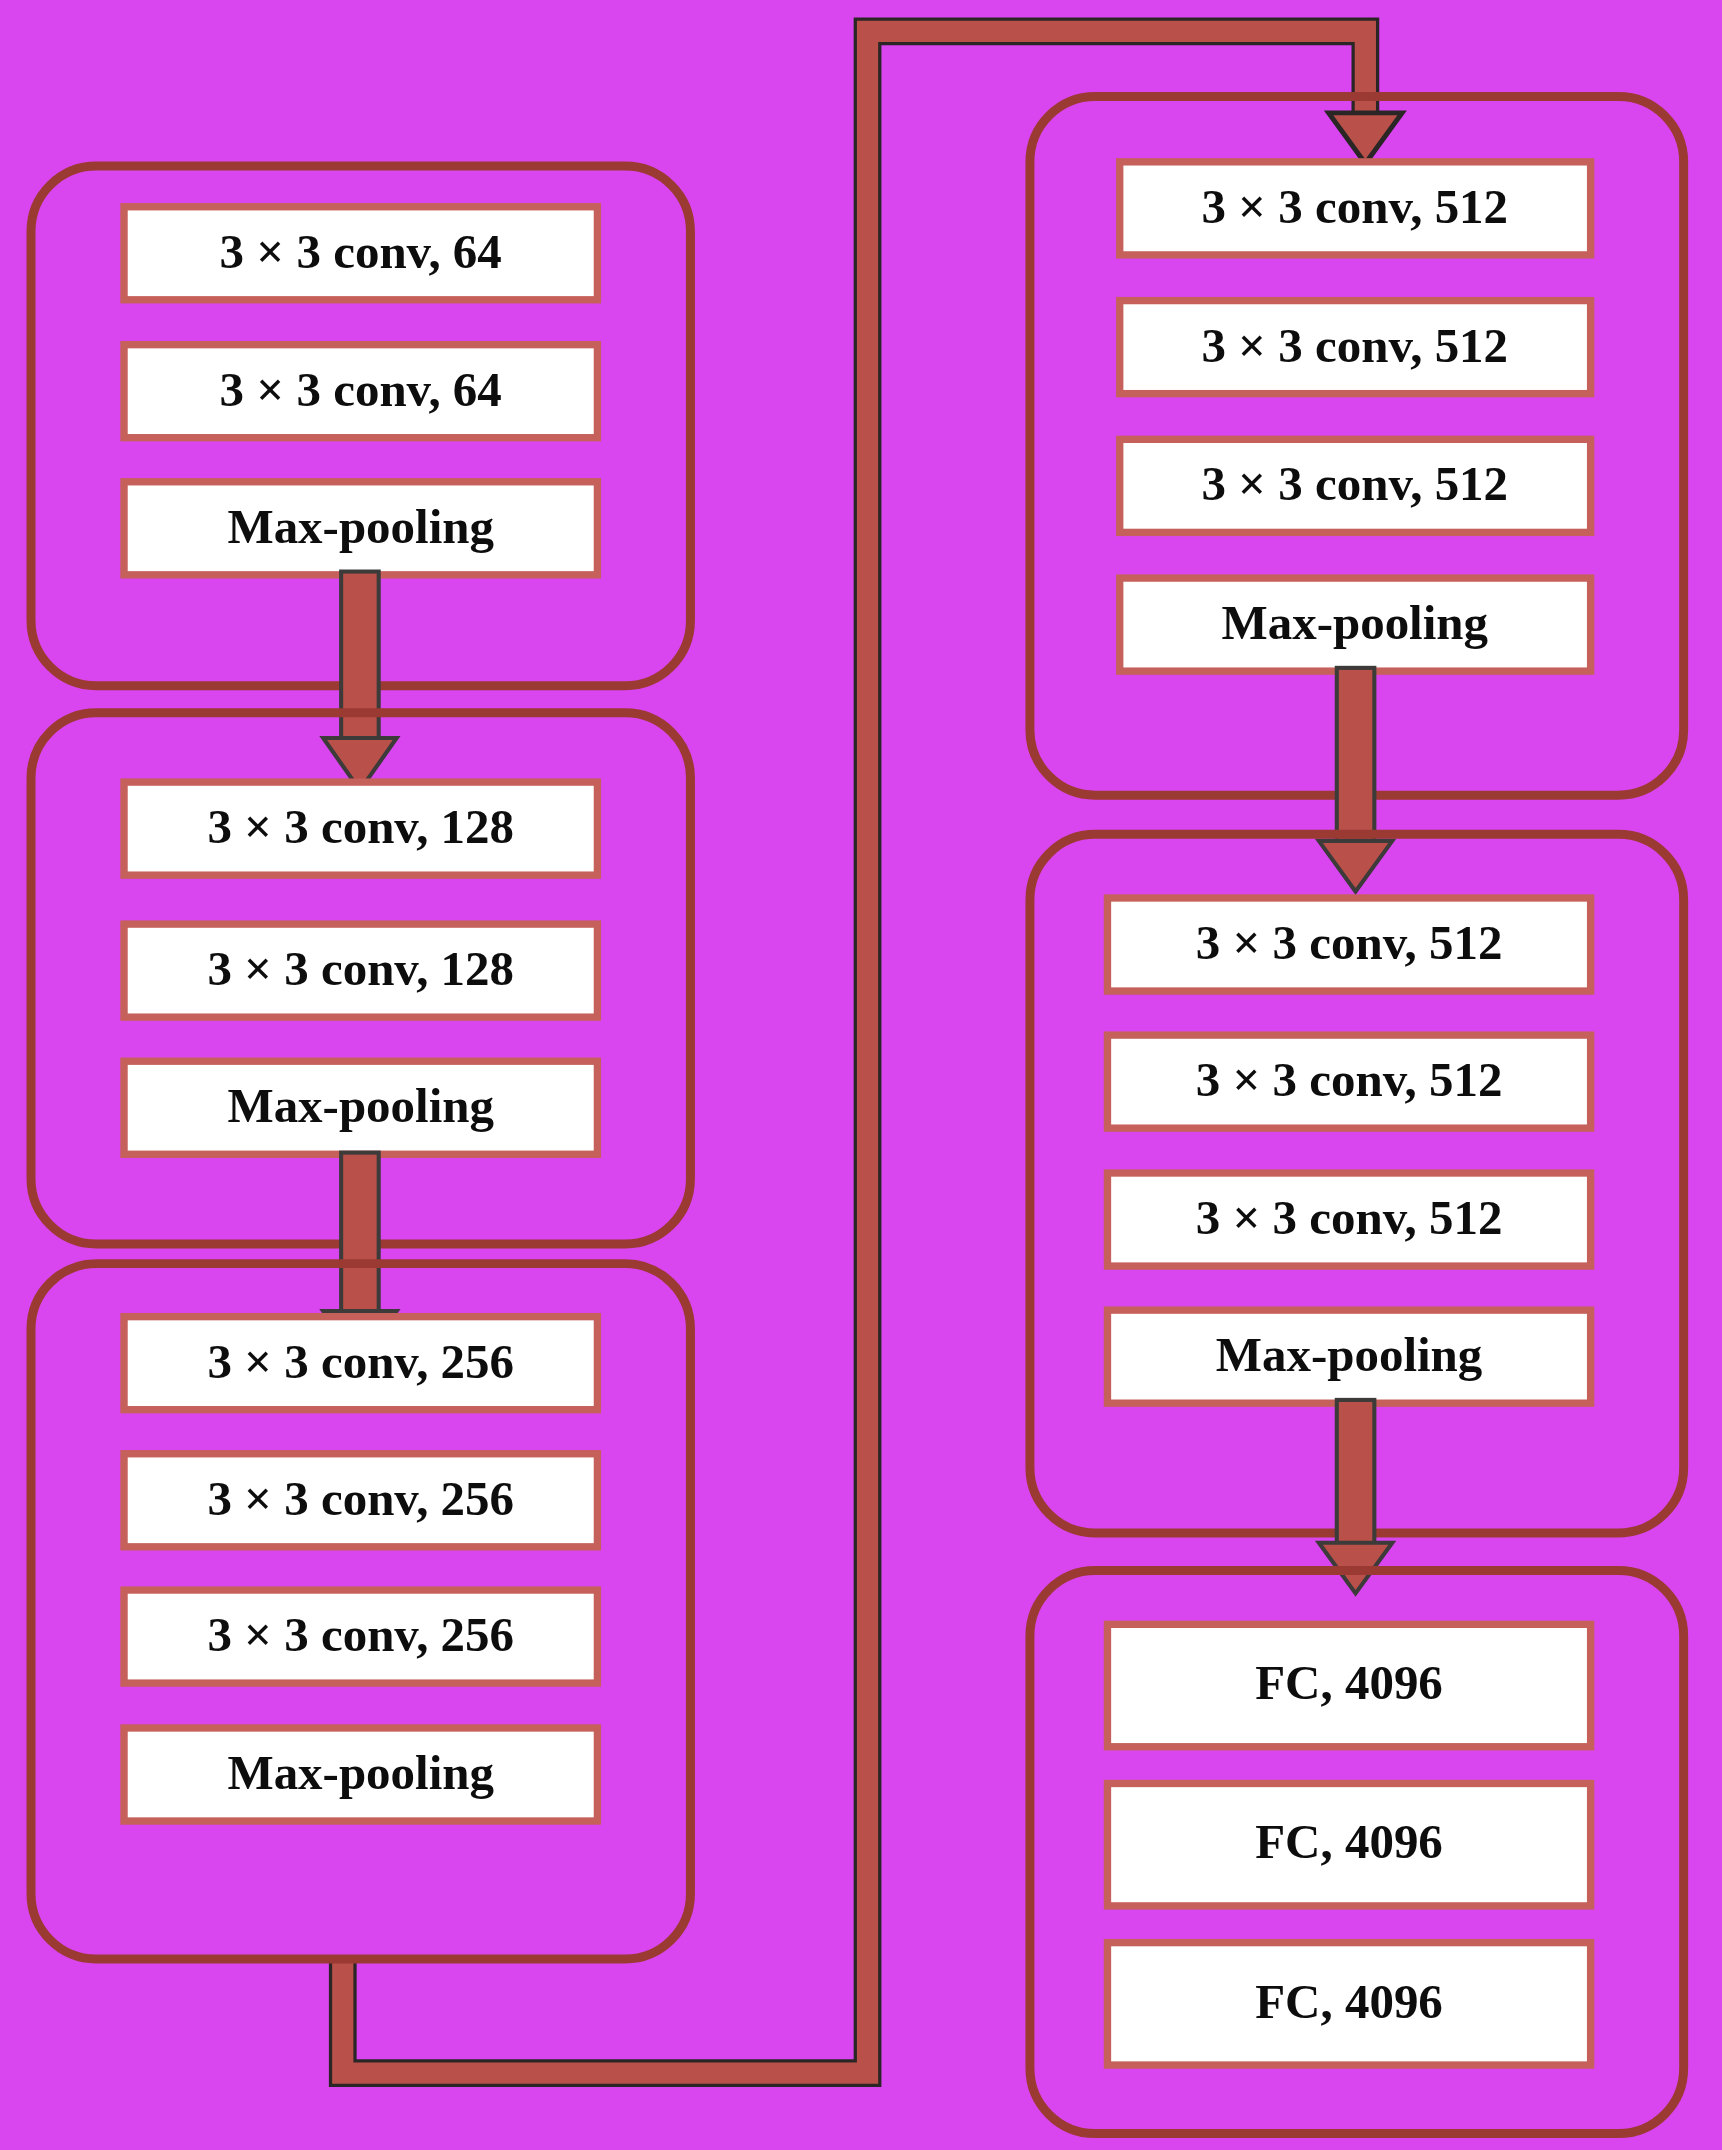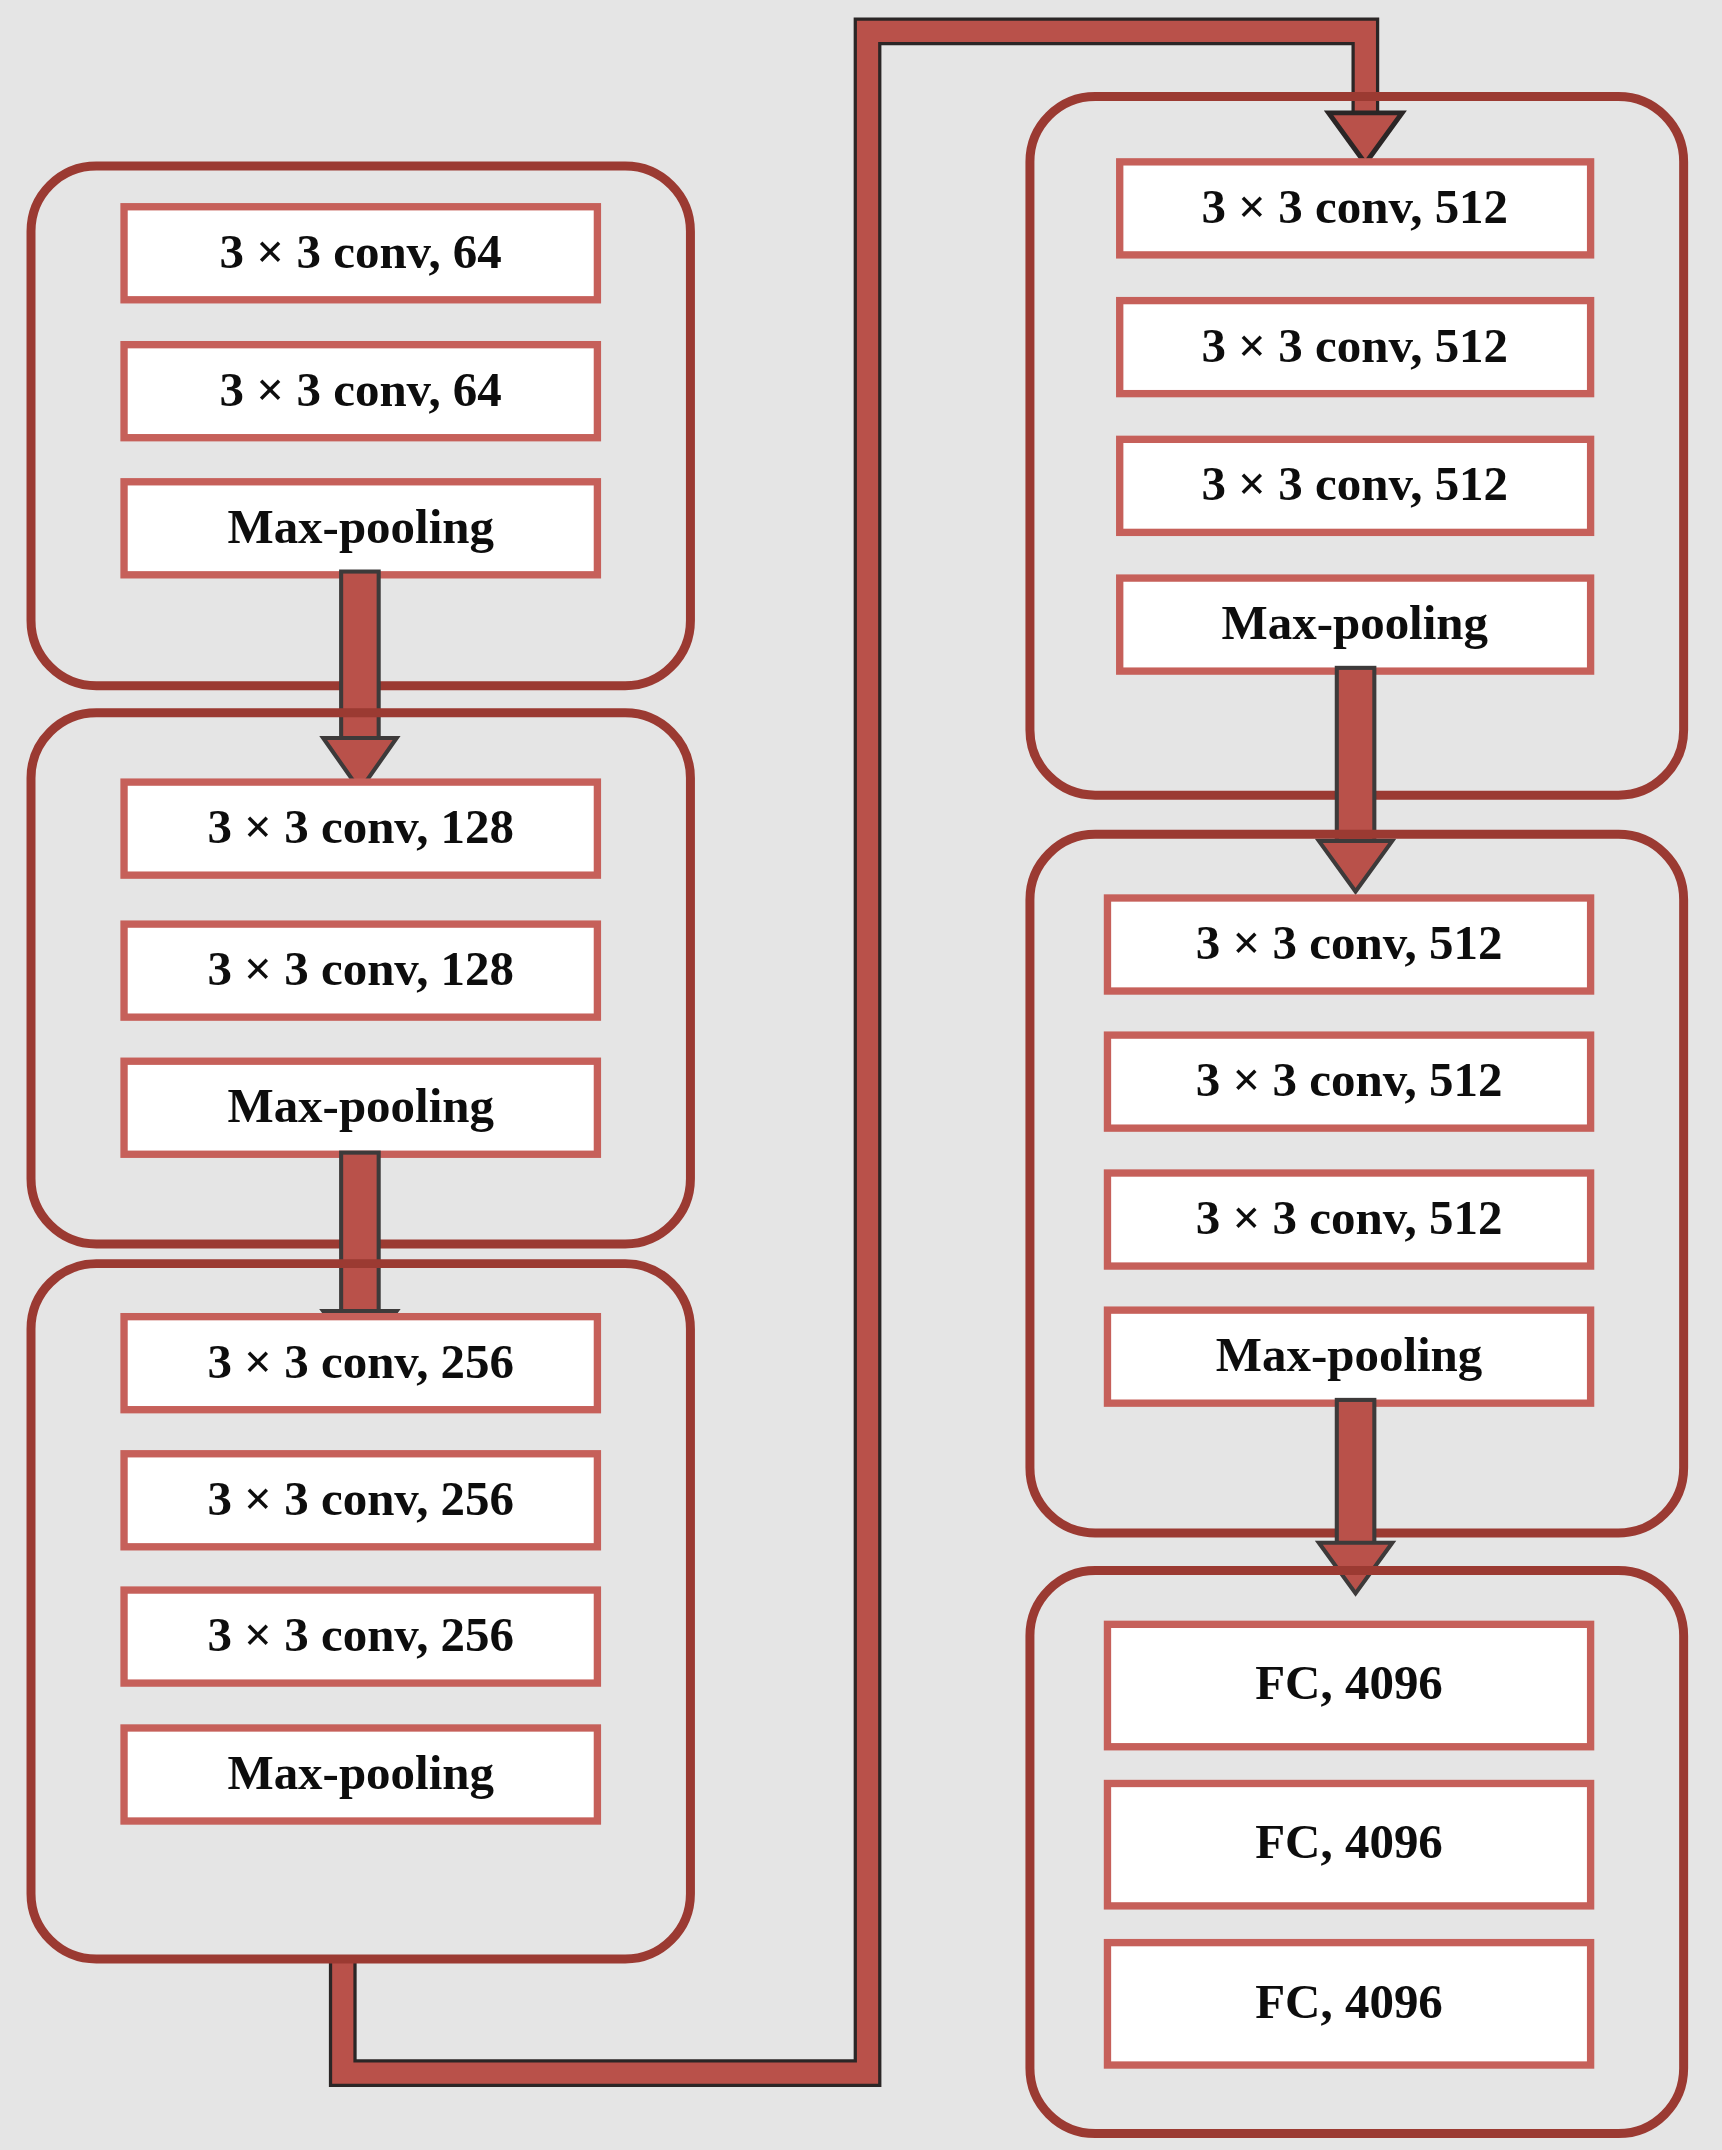--- a/index.html
+++ b/index.html
@@ -4,21 +4,21 @@
 <style>
   html, body {
     margin: 0;
     padding: 0;
     background: #ffffff;
   }
   #diagram-root {
     position: relative;
     width: 1722px;
     height: 2151px;
-    background: #e5e5e5;
+    background: #d946ef;
     font-family: "Liberation Serif", "DejaVu Serif", serif;
     overflow: hidden;
   }
   svg#diagram-svg {
     position: absolute;
     left: 0;
     top: 0;
     width: 1722px;
     height: 2151px;
     display: block;

